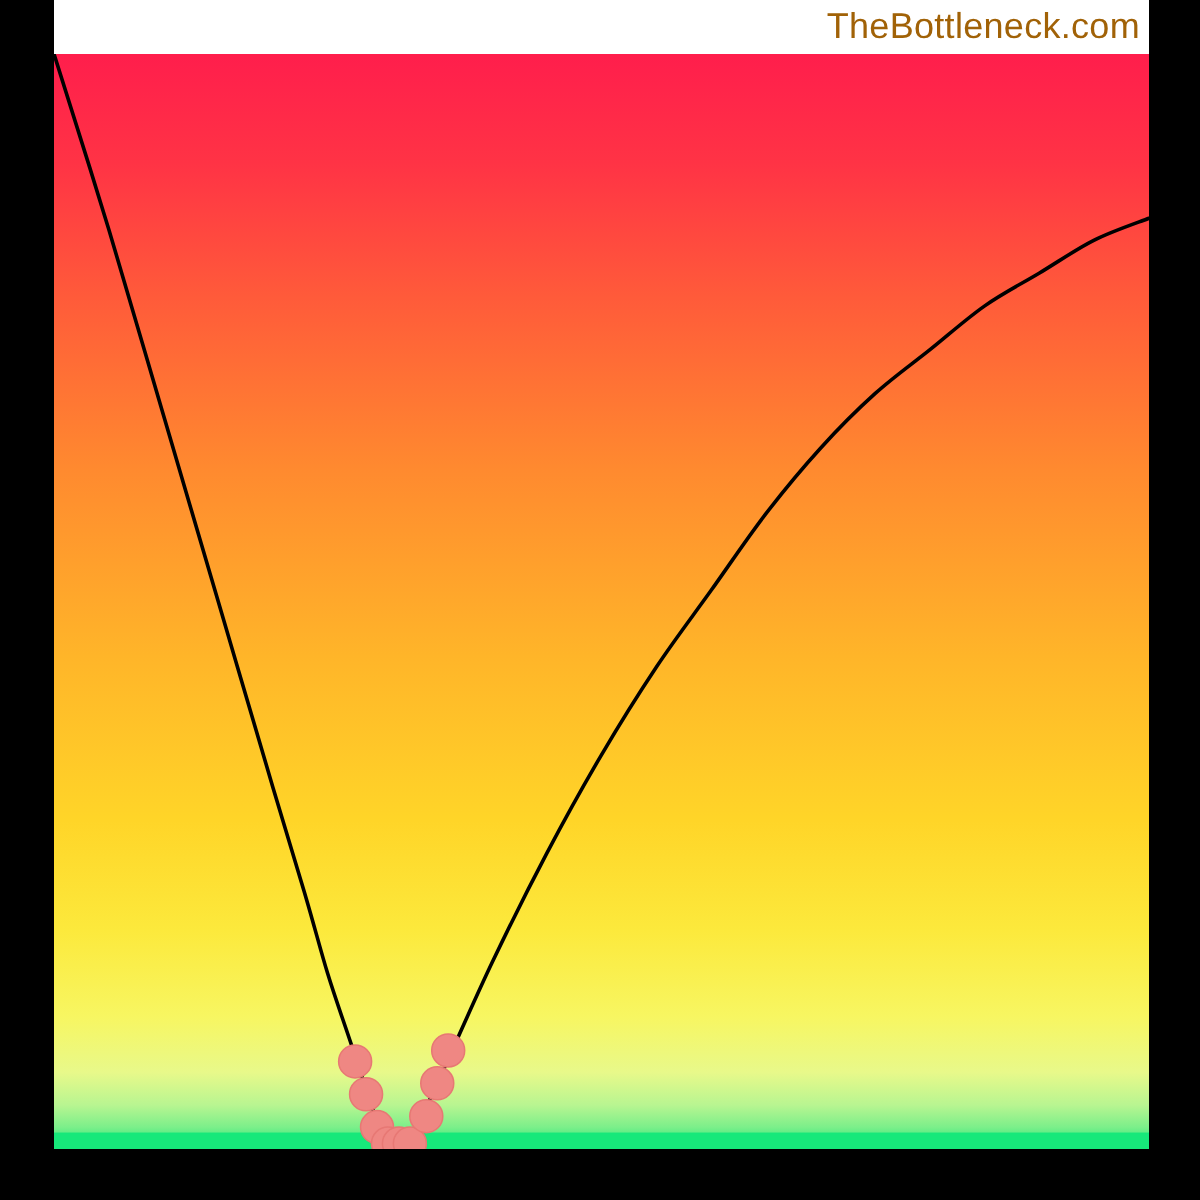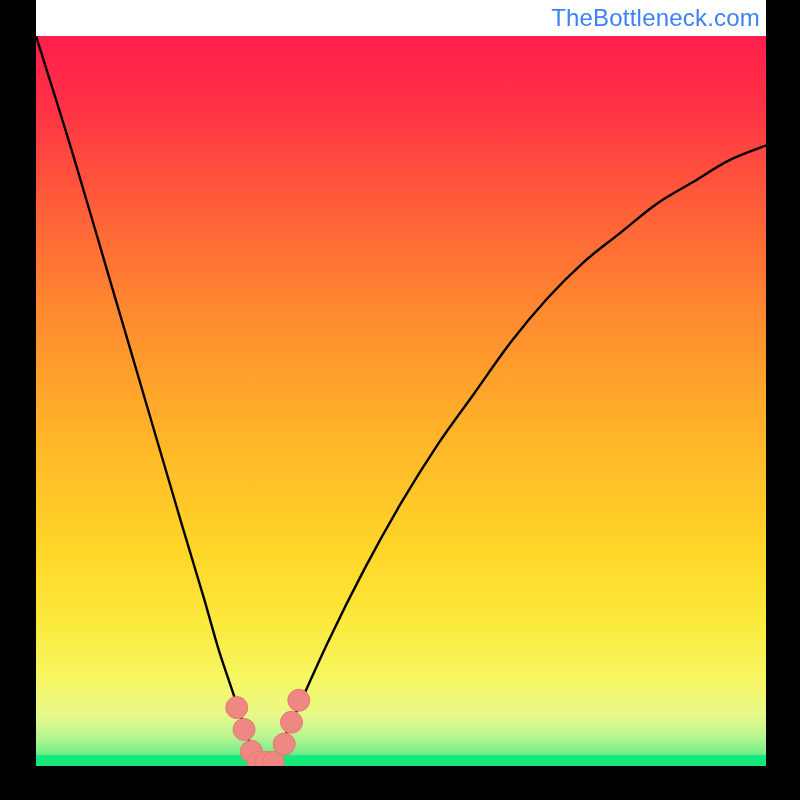--- a/index.html
+++ b/index.html
@@ -33,21 +33,21 @@
     width: 730px;
     height: 36px;
     background: #fff;
     display: flex;
     align-items: center;
     justify-content: flex-end;
     padding-right: 6px;
     box-sizing: border-box;
   }
   .attribution-text {
-    color: #3b82f6;
+    color: #a16207;
     font-size: 24px;
     letter-spacing: 0.2px;
   }
   svg { display: block; }
 </style>
 </head>
 <body>
 
 <div class="frame">
 

